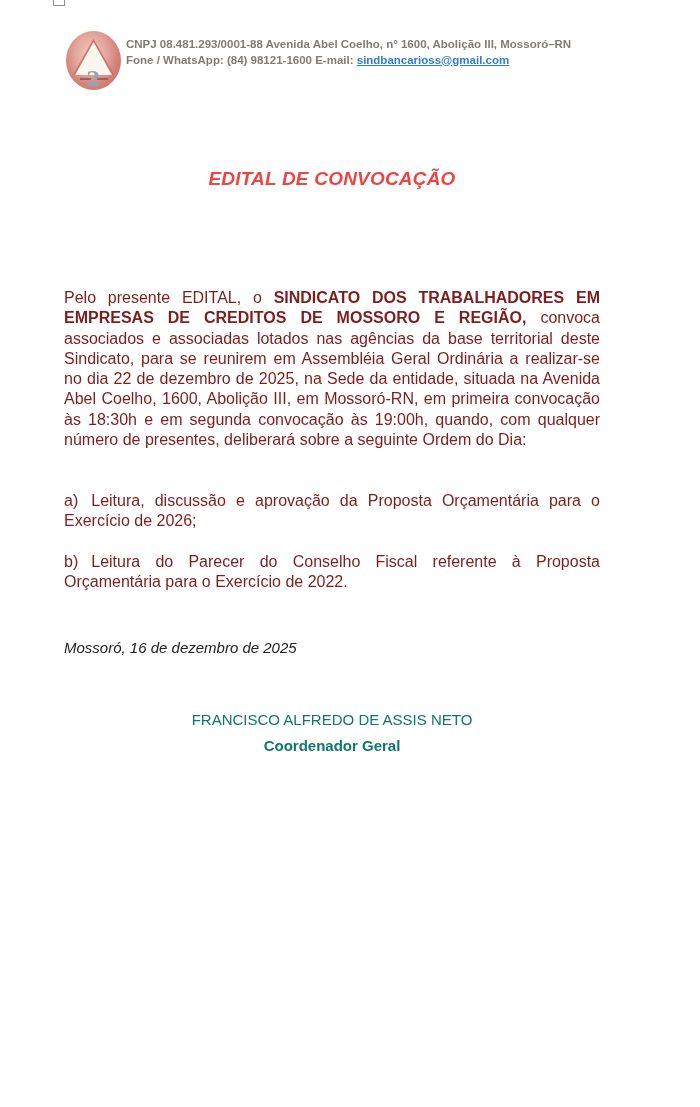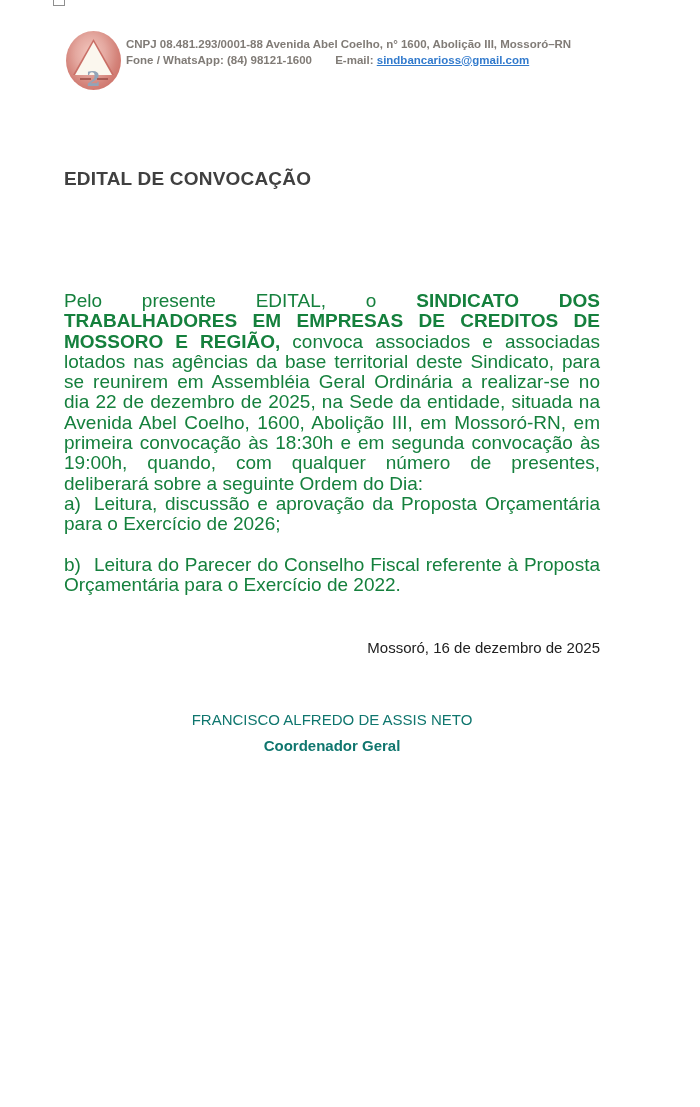--- a/index.html
+++ b/index.html
@@ -91,63 +91,65 @@
 
   .header-text {
     margin-left: 5px;
     padding-top: 6px;
     font-size: 11.5px;
     font-weight: bold;
     color: #6b655f;
     line-height: 15.5px;
     white-space: nowrap;
   }
-  .email-label { margin-left: 20px; }
+  .email-label { }
   .email-link {
     color: #0e63c4;
     text-decoration: underline;
     font-weight: bold;
     cursor: pointer;
   }
 
   
   .doc-title {
     position: absolute;
     left: 64px;
     top: 168px;
     width: 536px;
-    text-align: left;
+    text-align: center;
     font-size: 19px;
     font-weight: bold;
     letter-spacing: 0.2px;
-    color: #404040;
+    color: #ef4444;
+    font-style: italic;
   }
 
   .body-block {
     position: absolute;
     left: 64px;
     width: 536px;
-    font-size: 19px;
+    font-size: 16px;
     line-height: 20.3px;
     text-align: justify;
-    color: #15803d;
+    color: #7f1d1d;
   }
   .para { top: 272px; }
   .item-a { top: 475px; }
   .item-b { top: 536px; }
   .item-marker { padding-right: 13px; }
 
   .date-line {
     position: absolute;
     left: 64px;
     top: 639px;
     width: 536px;
-    text-align: right;
+    text-align: left;
     font-size: 15px;
     color: #212121;
+    font-style: italic;
   }
 
   .signature {
     position: absolute;
     left: 64px;
     top: 710px;
     width: 536px;
     text-align: center;
     font-size: 15px;
     line-height: 20.3px;

